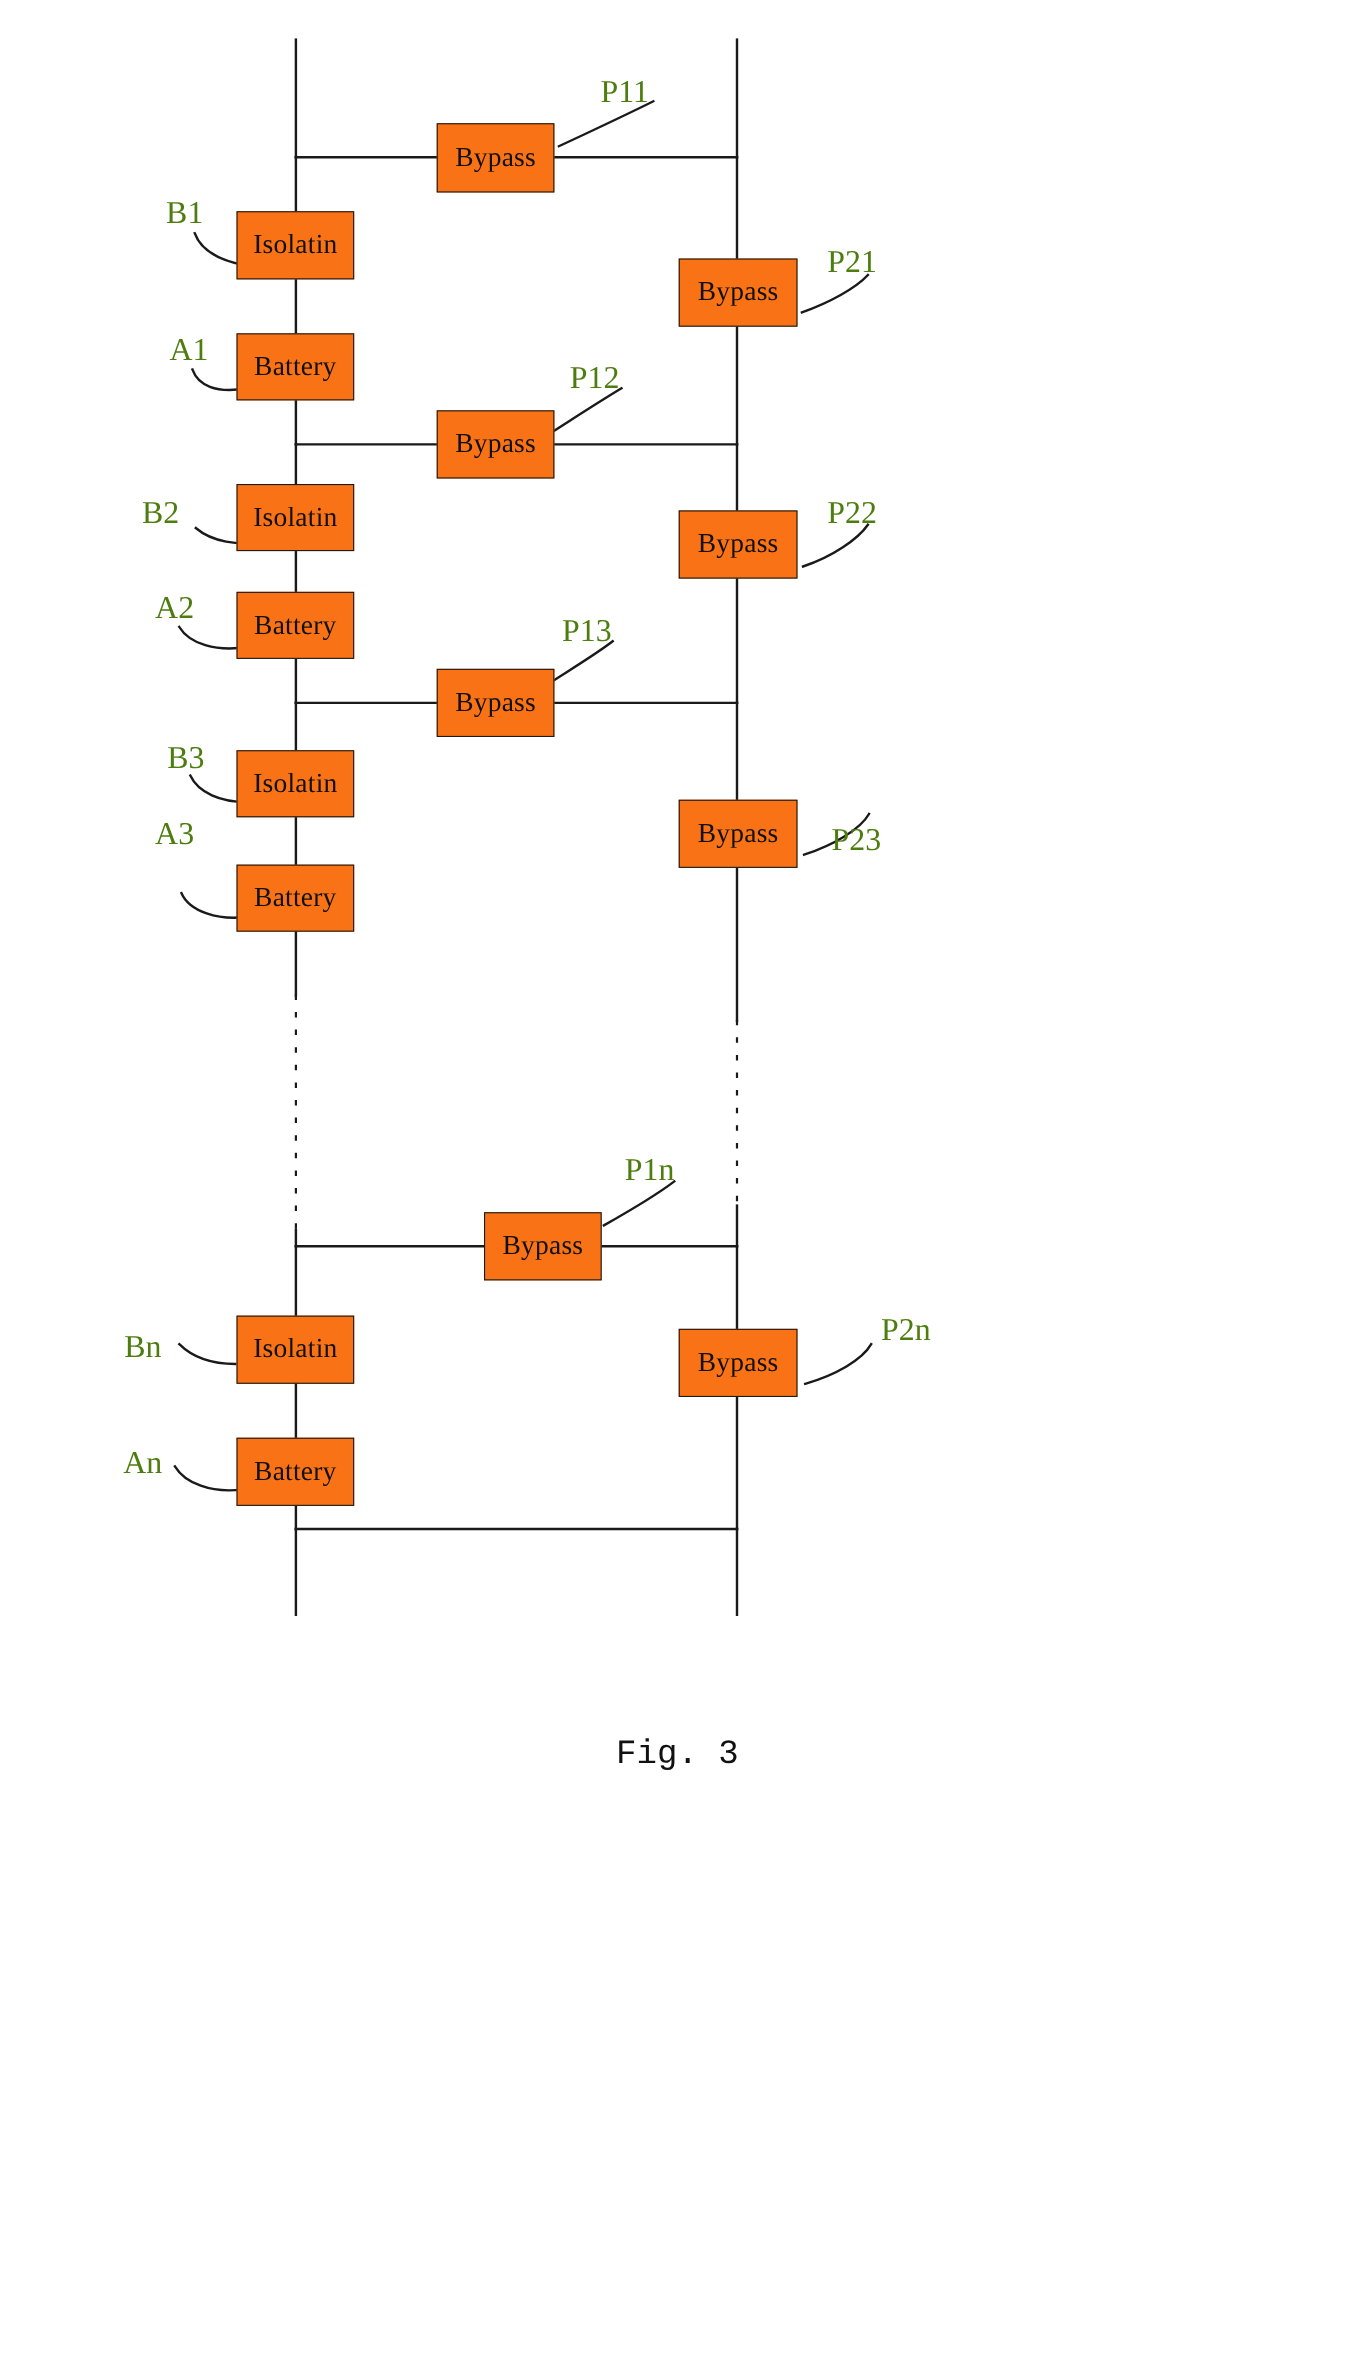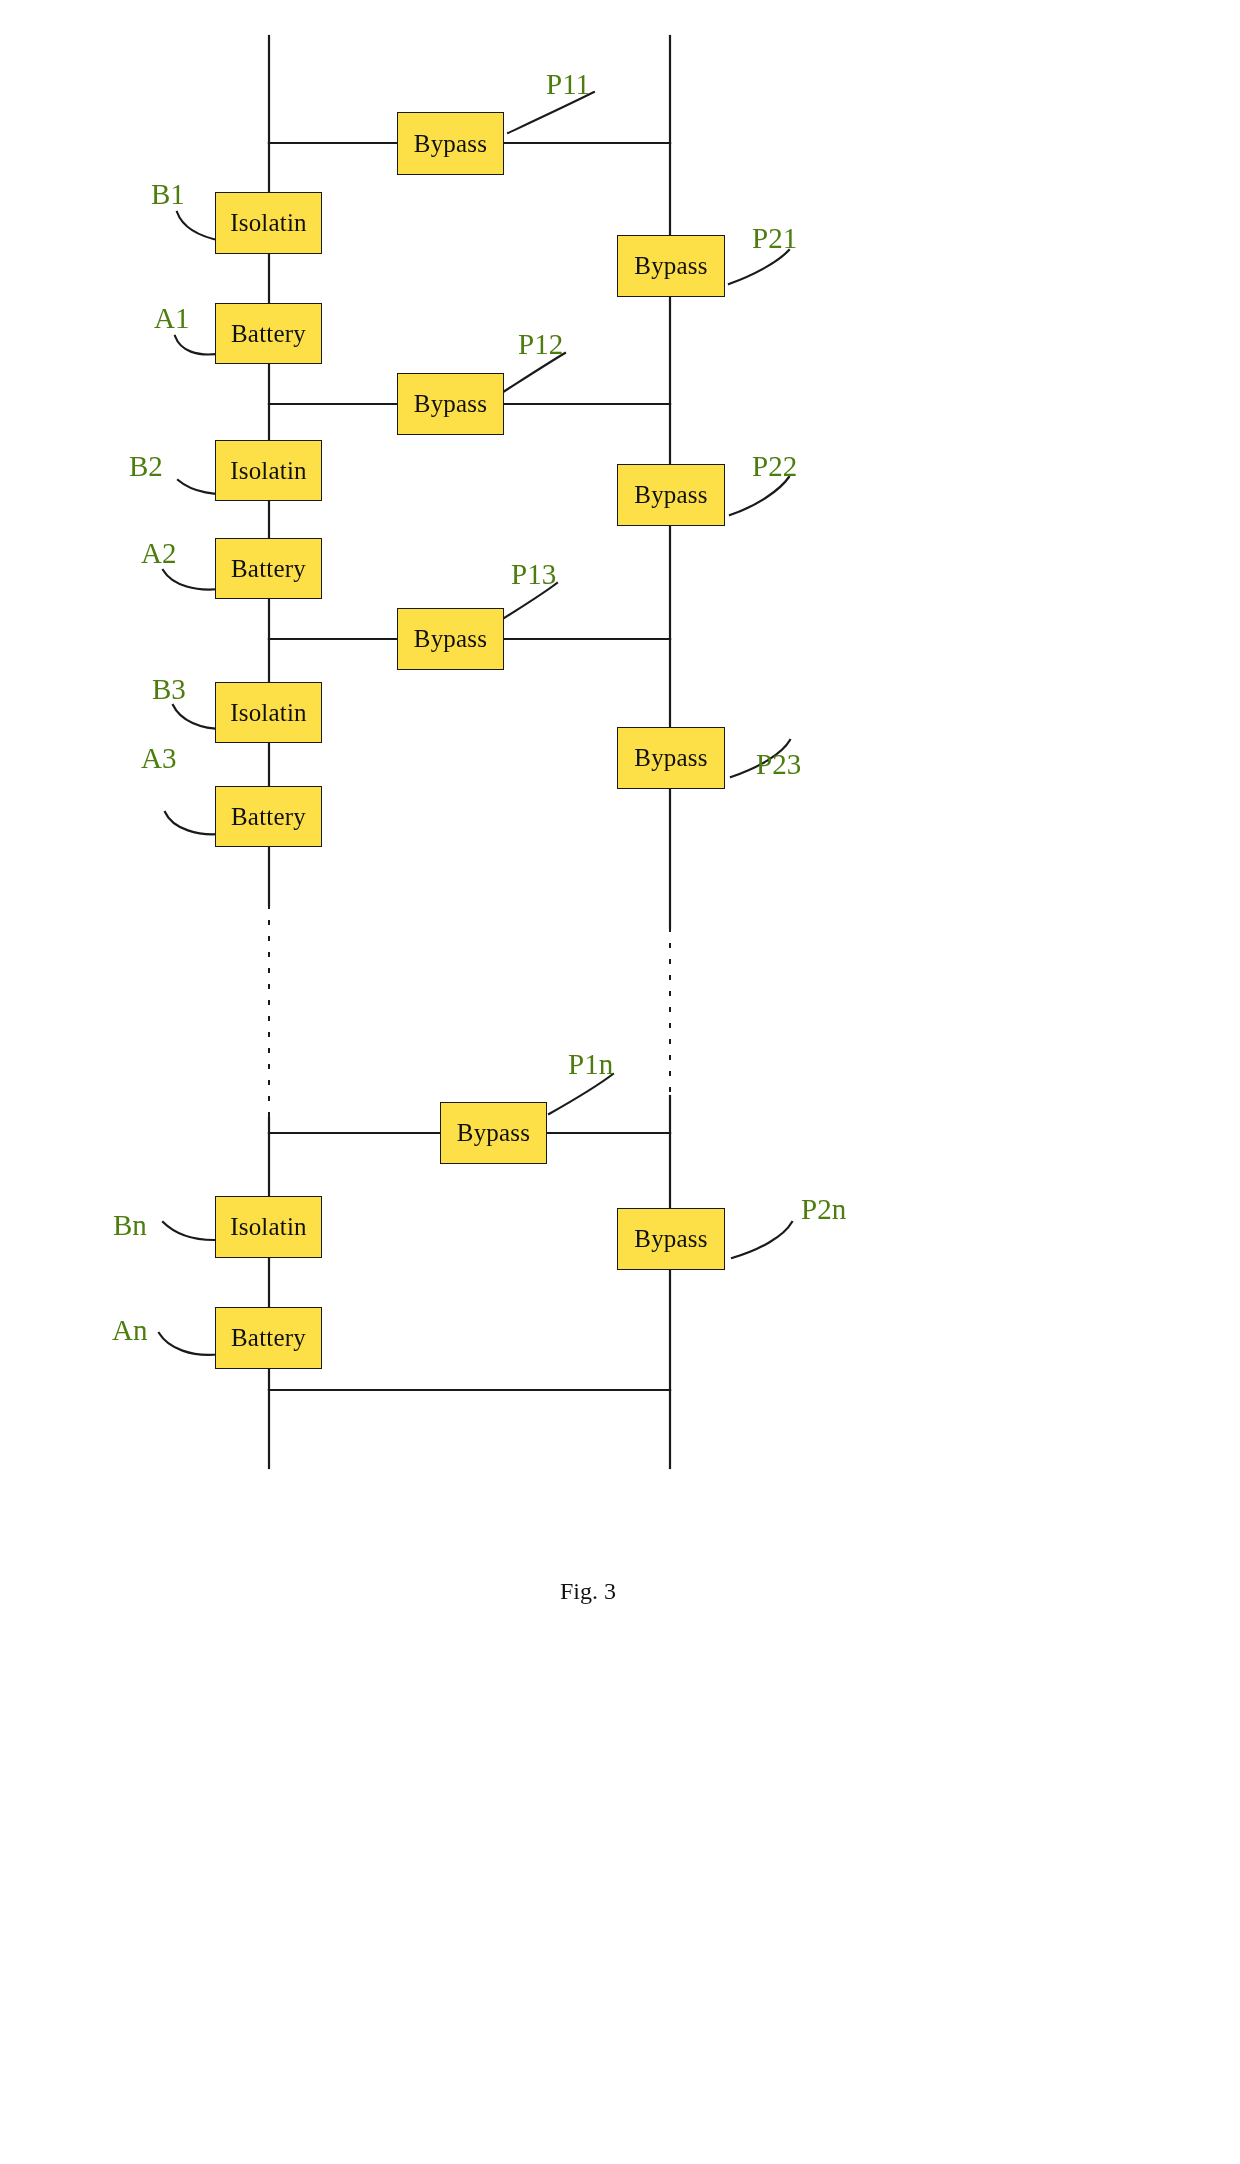--- a/index.html
+++ b/index.html
@@ -18,41 +18,41 @@
   #diagram-svg {
     position: absolute;
     left: 0;
     top: 0;
     width: 1240px;
     height: 2164px;
   }
   .node-box {
     position: absolute;
     border: 1.6px solid #1a1a1a;
-    background: #fde047;
+    background: #f97316;
     box-sizing: border-box;
     display: flex;
     align-items: center;
     justify-content: center;
     font-family: "Liberation Serif", serif;
     font-size: 25px;
     color: #111111;
     letter-spacing: 0.2px;
   }
   .ref-label {
     position: absolute;
     font-family: "Liberation Serif", serif;
     font-size: 29px;
     color: #4d7c0f;
     white-space: nowrap;
   }
   .fig-caption {
     position: absolute;
-    font-family: Liberation Serif, serif;
-    font-size: 24px;
+    font-family: Liberation Mono, monospace;
+    font-size: 31px;
     color: #111111;
     white-space: nowrap;
   }
 </style>
 </head>
 <body>
 
 <div id="page">
 
   <svg id="diagram-svg" viewBox="0 0 1240 2164" xmlns="http://www.w3.org/2000/svg">

